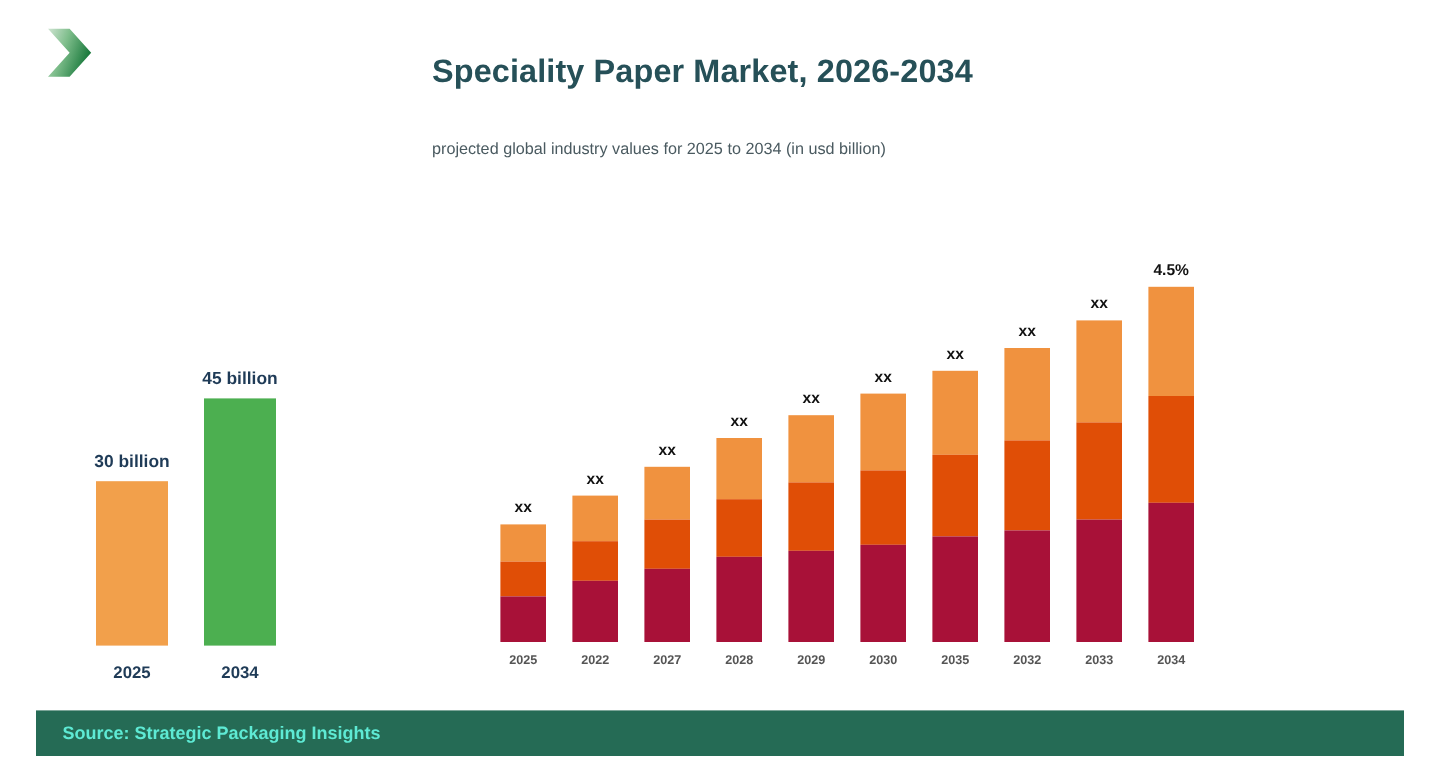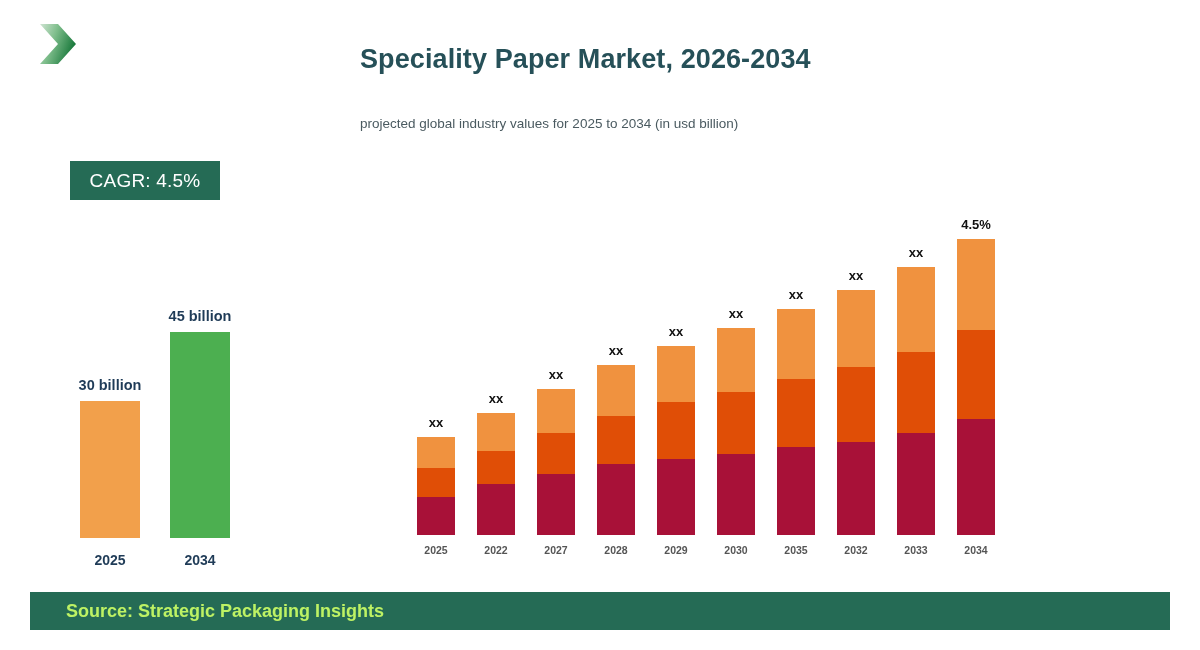--- a/index.html
+++ b/index.html
@@ -189,24 +189,23 @@
     height: 38px;
     background: #256B55;
   }
   #footer-source {
     position: absolute;
     left: 22px;
     top: 0;
     height: 38px;
     display: flex;
     align-items: center;
-    color: #bef264;
-    font-size: 18px;
-    font-weight: bold;
-    margin-left: 14px;
+    color: #5eead4;
+    font-size: 15px;
+    font-weight: bold;
   }
   #footer-contact {
     position: absolute;
     right: 22px;
     top: 0;
     height: 38px;
     display: flex;
     align-items: center;
     color: #ffffff;
     font-size: 15px;
@@ -229,21 +228,20 @@
           </linearGradient>
         </defs>
         <path d="M6 4 L24 4 L42 24 L24 44 L6 44 L24 24 Z" fill="url(#chevGrad)"></path>
       </svg>
     </div>
   </div>
 
   <div id="chart-title">Speciality Paper Market, 2026-2034</div>
   <div id="chart-subtitle">projected global industry values for 2025 to 2034 (in usd billion)</div>
 
-  <div id="cagr-badge">CAGR: 4.5%</div>
 
   <div id="simple-chart">
       <div class="simple-col" style="left: 20px;">
         <div class="simple-bar" style="height: 137px; background: rgb(242, 160, 75);"></div>
         <div class="simple-value" style="bottom: 177px;">30 billion</div>
         <div class="simple-year">2025</div>
       </div>
       <div class="simple-col" style="left: 110px;">
         <div class="simple-bar" style="height: 206px; background: rgb(76, 175, 80);"></div>
         <div class="simple-value" style="bottom: 246px;">45 billion</div>

